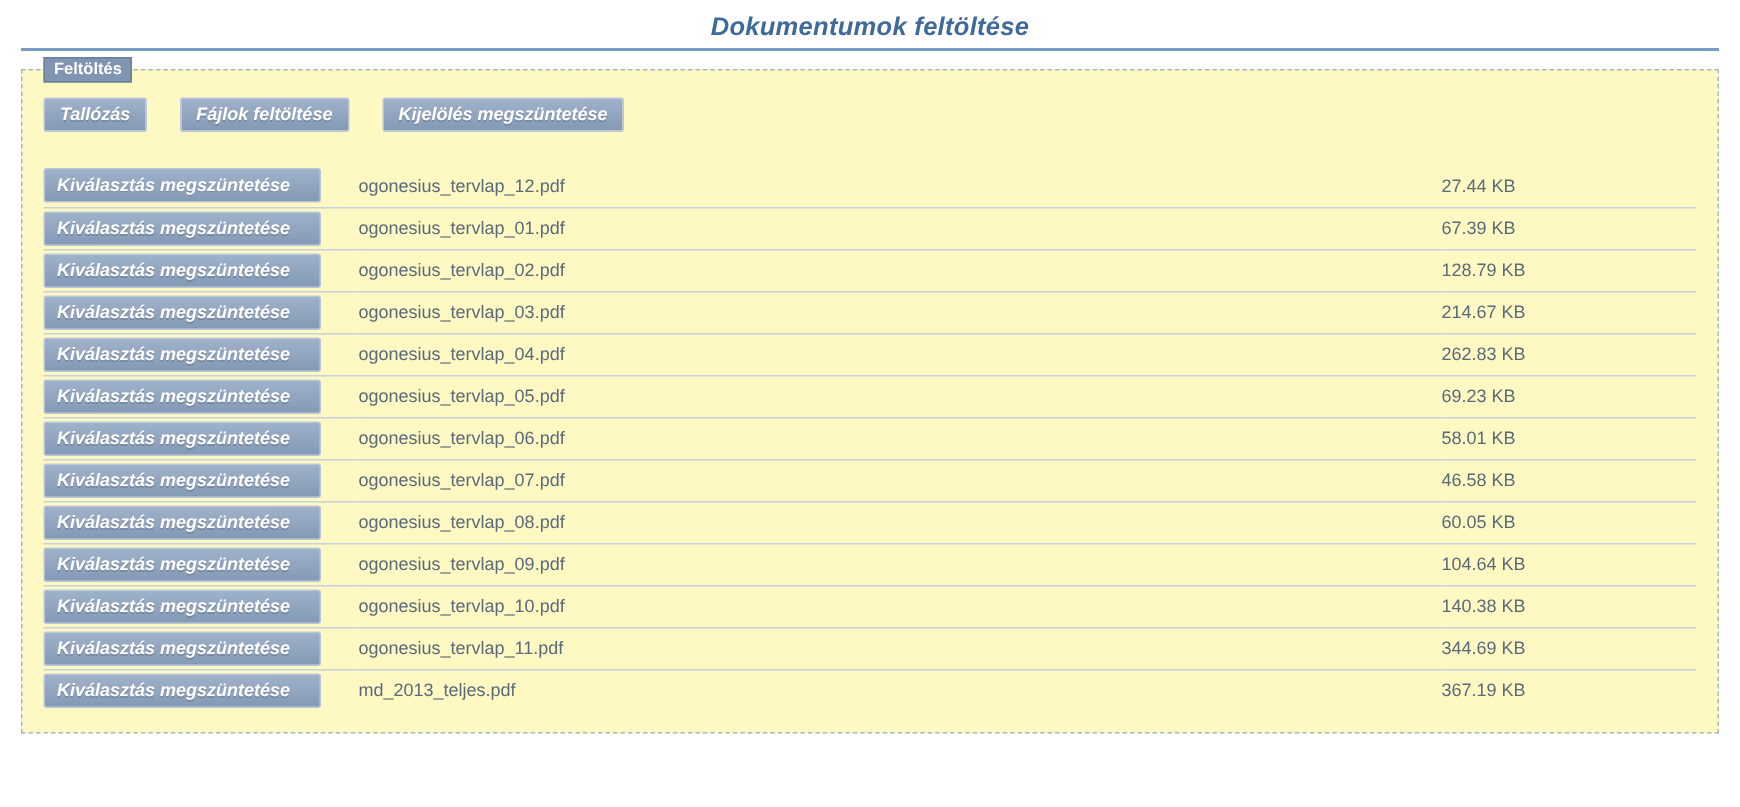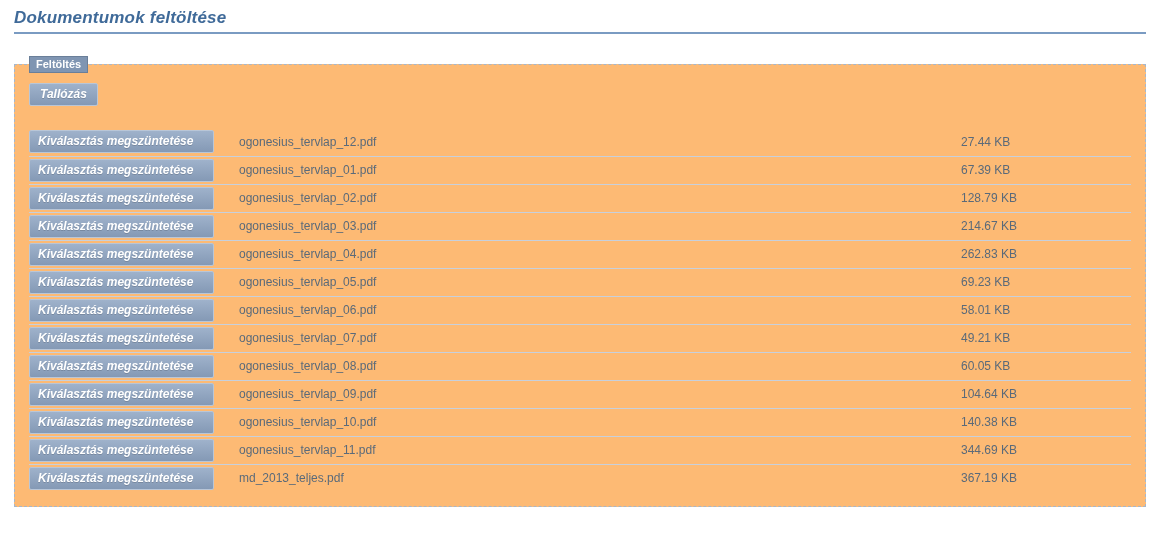--- a/index.html
+++ b/index.html
@@ -6,38 +6,38 @@
     body {
       font-family: "Segoe UI", Tahoma, sans-serif;
       font-size: 12px;
       background: #fff;
       color: #5a6a7a;
       width: 1160px;
     }
     .page { padding: 6px 14px 14px 14px; }
     .header {
       display: flex;
-      justify-content: space-between;
+      justify-content: center;
       align-items: flex-end;
       padding: 2px 0 4px 0;
       border-bottom: 2px solid #7a9bc2;
-      margin-bottom: 30px;
+      margin-bottom: 12px;
     }
     .header-left, .header-right {
       font-style: italic;
       font-weight: 700;
       font-size: 17px;
       color: #3f6a99;
       letter-spacing: 0.2px;
     }
 
     .upload-box {
       position: relative;
       border: 1px dashed #a6b7cc;
-      background: #fdba74;
+      background: #fef9c3;
       padding: 18px 14px 14px 14px;
     }
     .upload-box-tag {
       position: absolute;
       top: -9px;
       left: 14px;
       background: #7f95b2;
       color: #fff;
       font-weight: 700;
       font-size: 11px;
@@ -103,20 +103,22 @@
 <div class="page">
   <div class="header">
     <div class="header-left">Dokumentumok feltöltése</div>
   </div>
 
   <div class="upload-box">
     <div class="upload-box-tag">Feltöltés</div>
 
     <div class="toolbar">
       <span class="btn">Tallózás</span>
+      <span class="btn">Fájlok feltöltése</span>
+      <span class="btn">Kijelölés megszüntetése</span>
     </div>
 
     <table class="file-table">
       <tbody id="file-rows">
           <tr>
             <td class="col-action"><span class="row-btn">Kiválasztás megszüntetése</span></td>
             <td class="col-name"><span class="file-name">ogonesius_tervlap_12.pdf</span></td>
             <td class="col-size">27.44 KB</td>
           </tr>
           <tr>
@@ -145,21 +147,21 @@
             <td class="col-size">69.23 KB</td>
           </tr>
           <tr>
             <td class="col-action"><span class="row-btn">Kiválasztás megszüntetése</span></td>
             <td class="col-name"><span class="file-name">ogonesius_tervlap_06.pdf</span></td>
             <td class="col-size">58.01 KB</td>
           </tr>
           <tr>
             <td class="col-action"><span class="row-btn">Kiválasztás megszüntetése</span></td>
             <td class="col-name"><span class="file-name">ogonesius_tervlap_07.pdf</span></td>
-            <td class="col-size">49.21 KB</td>
+            <td class="col-size">46.58 KB</td>
           </tr>
           <tr>
             <td class="col-action"><span class="row-btn">Kiválasztás megszüntetése</span></td>
             <td class="col-name"><span class="file-name">ogonesius_tervlap_08.pdf</span></td>
             <td class="col-size">60.05 KB</td>
           </tr>
           <tr>
             <td class="col-action"><span class="row-btn">Kiválasztás megszüntetése</span></td>
             <td class="col-name"><span class="file-name">ogonesius_tervlap_09.pdf</span></td>
             <td class="col-size">104.64 KB</td>

